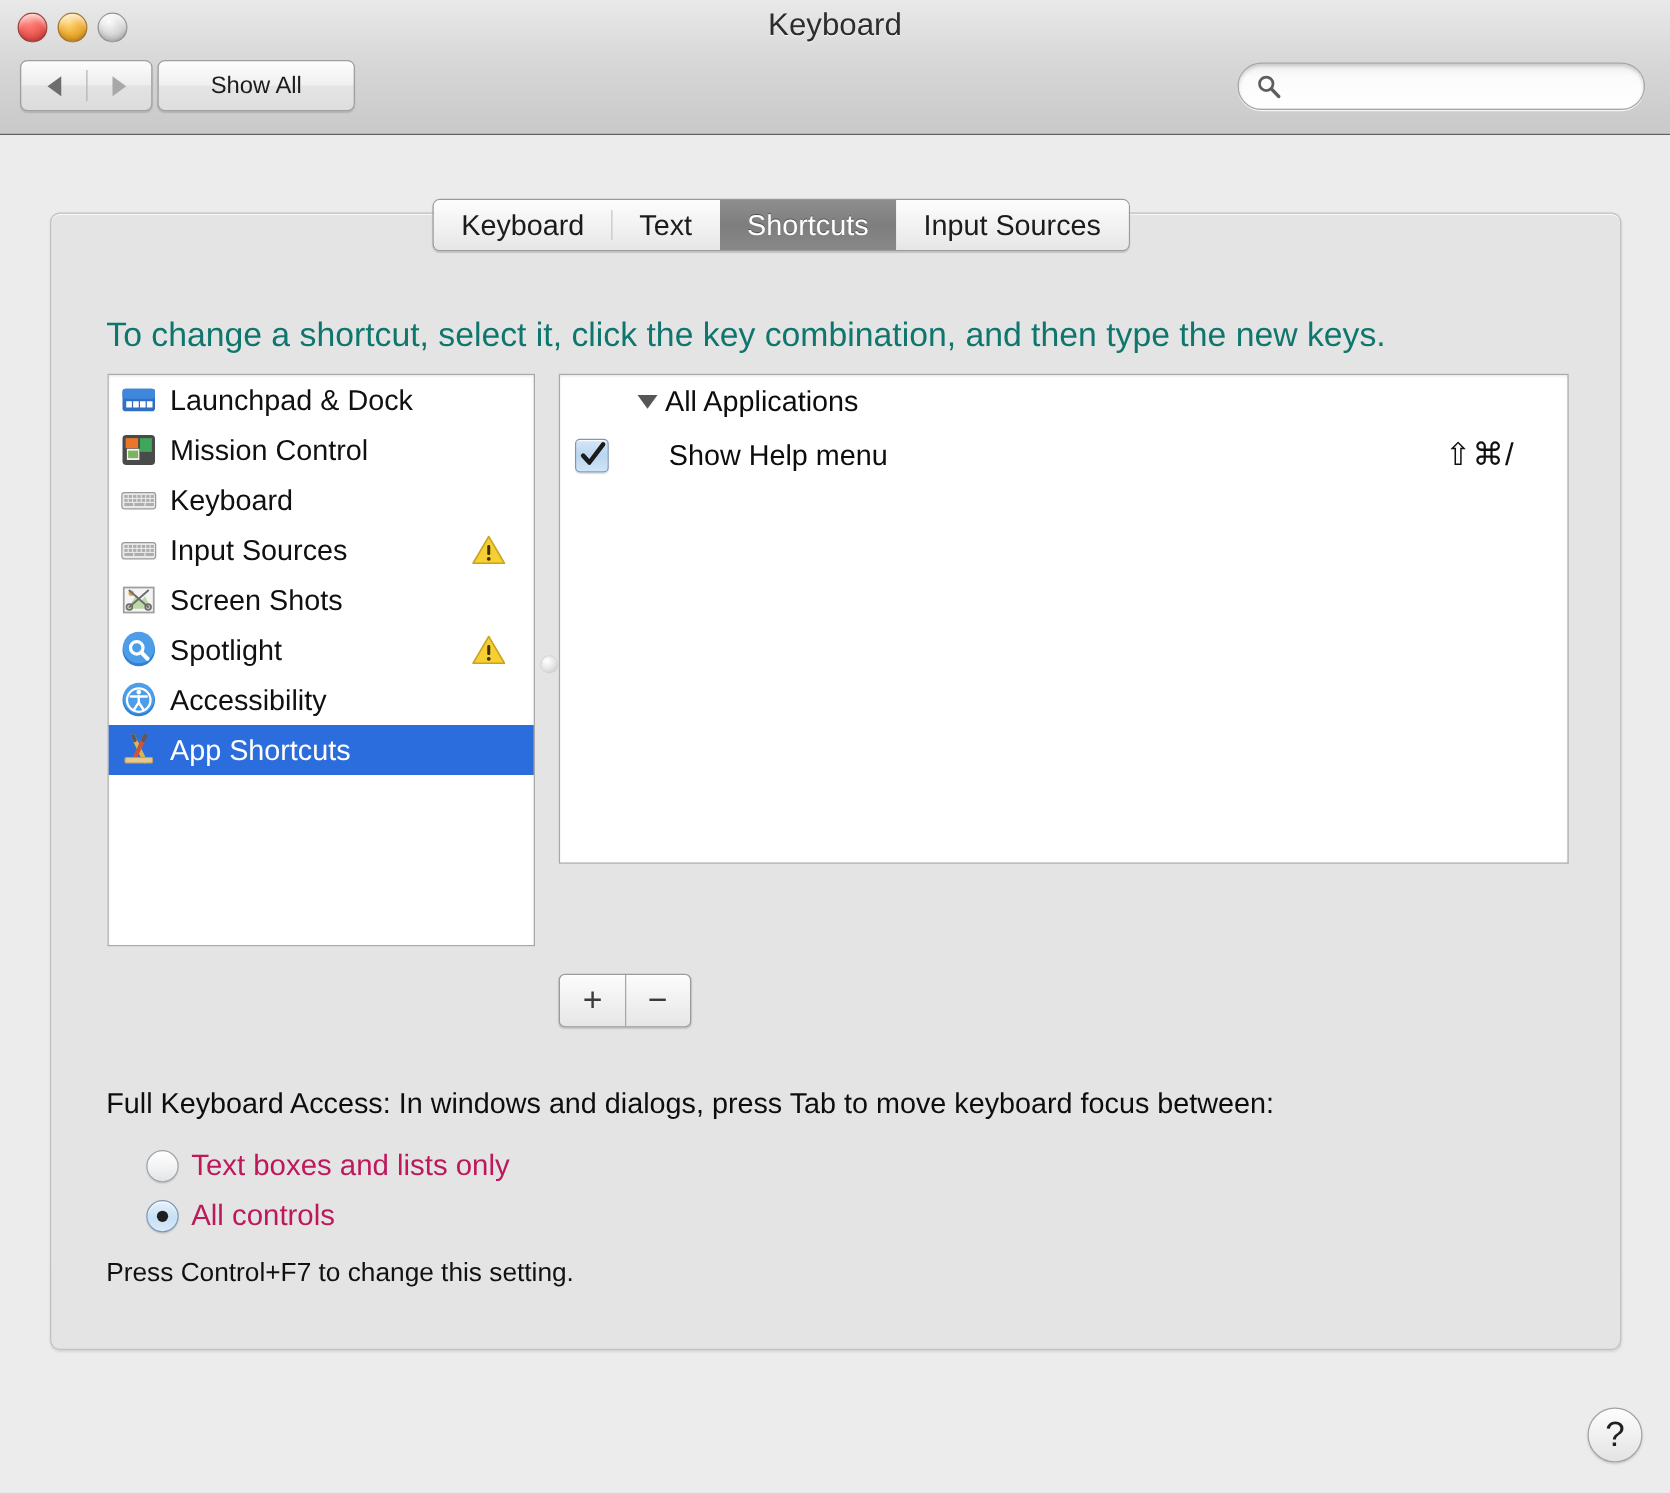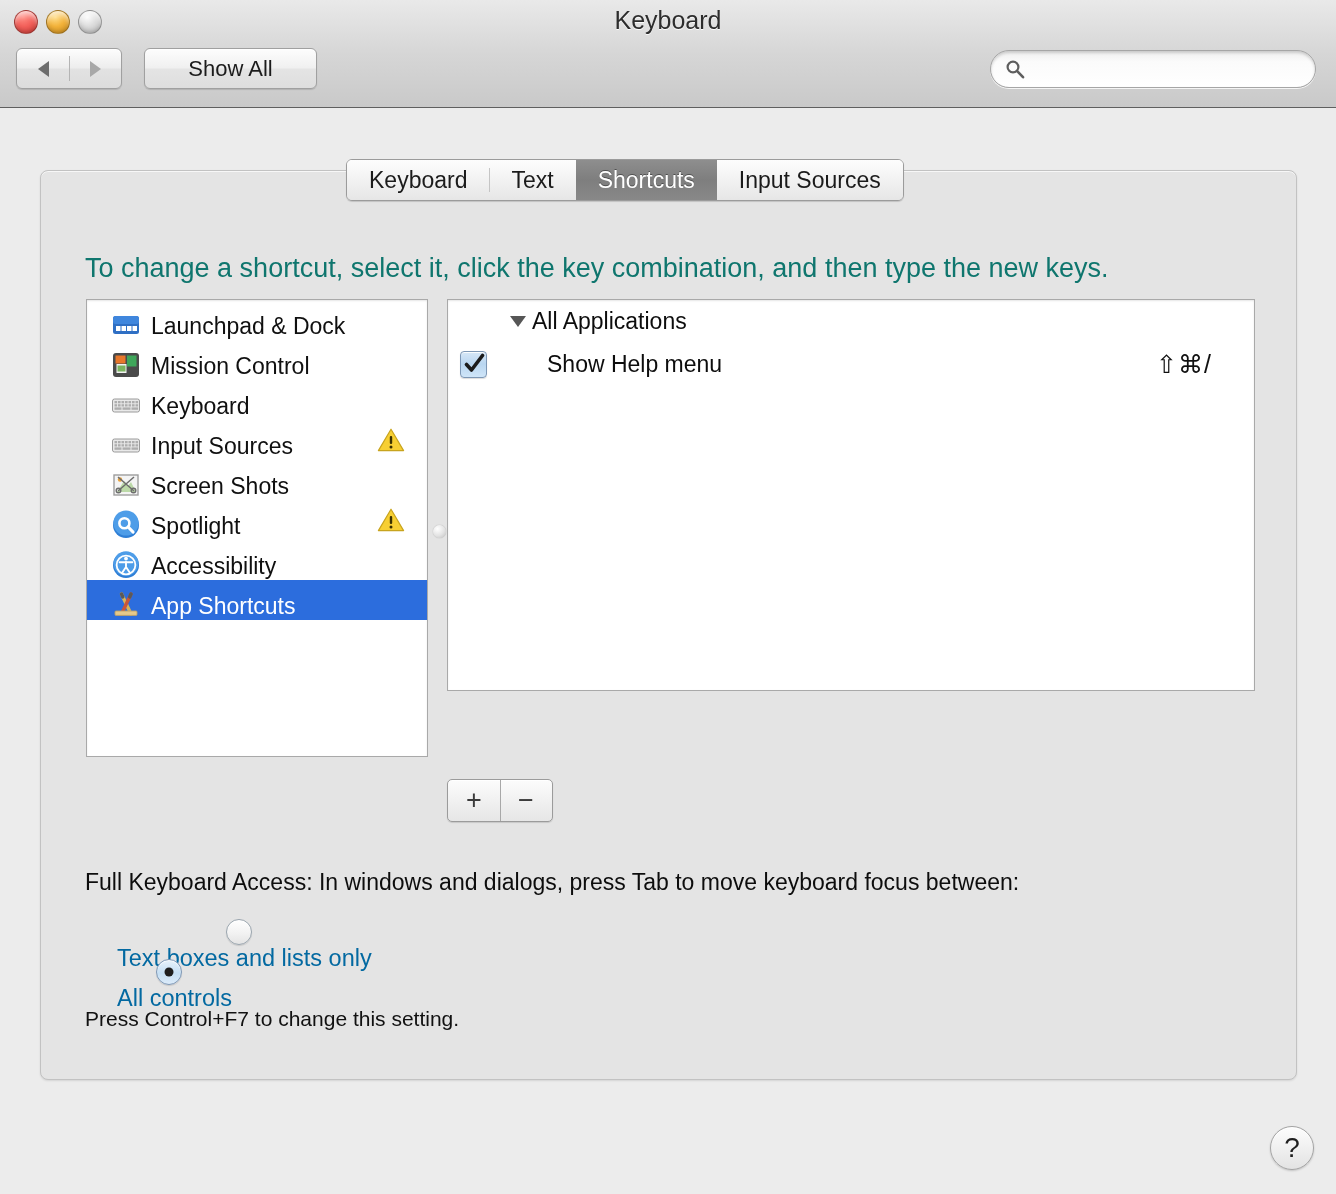--- a/index.html
+++ b/index.html
@@ -60,26 +60,26 @@
     width: 1px; background: #b4b4b4;
   }
   .tri-l, .tri-r {
     width: 0; height: 0;
     border-top: 8px solid transparent; border-bottom: 8px solid transparent;
   }
   .tri-l { border-right: 11px solid #6d6d6d; }
   .tri-r { border-left: 11px solid #a8a8a8; }
 
   .showall {
-    position: absolute; top: 48px; left: 144px;
-    width: 173px; height: 41px;
+    position: absolute; top: 48px; left: 126px;
+    width: 158px; height: 41px;
     border: 1px solid #a0a0a0; border-radius: 6px;
     background: linear-gradient(to bottom, #fdfdfd 0%, #f0f0f0 48%, #e4e4e4 52%, #dedede 100%);
     box-shadow: 0 1px 1px rgba(0,0,0,0.13), inset 0 1px 0 rgba(255,255,255,0.9);
-    font-size: 22px; color: #1c1c1c;
+    font-size: 19px; color: #1c1c1c;
     display: flex; align-items: center; justify-content: center;
     cursor: default;
   }
 
   .searchfield {
     position: absolute; top: 50px; right: 20px;
     width: 326px; height: 38px;
     border: 1px solid #a6a6a6; border-radius: 19px;
     background: linear-gradient(to bottom, #efefef 0%, #fbfbfb 30%, #ffffff 100%);
     box-shadow: inset 0 2px 3px rgba(0,0,0,0.16), 0 1px 0 rgba(255,255,255,0.8);
@@ -138,22 +138,22 @@
   .listbox {
     position: absolute;
     background: #ffffff;
     border: 1px solid #a9a9a9;
     box-shadow: inset 0 1px 2px rgba(0,0,0,0.10);
   }
   #left-list  { left: 45px;  top: 128px; width: 342px; height: 458px; }
   #right-list { left: 406px; top: 128px; width: 808px; height: 392px; }
 
   .cat-row {
-    display: flex; align-items: flex-end;
-    height: 40px; padding-left: 24px;
+    display: flex; align-items: center;
+    height: 40px; padding-left: 9px;
     font-size: 23px; color: #101010;
     position: relative;
   }
   .cat-row.selected { background: #2c6ddd; color: #ffffff; }
   .cat-icon { width: 30px; height: 30px; flex: 0 0 auto; margin-right: 10px; }
   .cat-label { white-space: nowrap; }
   .warn-icon {
     position: absolute; right: 22px; top: 50%; transform: translateY(-50%);
     width: 28px; height: 26px;
   }
@@ -183,21 +183,21 @@
     font-size: 23px; color: #0d0d0d;
   }
   .chk {
     width: 27px; height: 27px; flex: 0 0 auto;
     border: 1px solid #7d97b5; border-radius: 4px;
     background: linear-gradient(to bottom, #d6e7f7 0%, #b9d6f0 48%, #cfe5f8 100%);
     box-shadow: inset 0 1px 0 rgba(255,255,255,0.85), 0 1px 1px rgba(0,0,0,0.14);
     position: relative; margin-right: 0px;
   }
   .chk svg { position: absolute; left: 2px; top: 1px; }
-  .sc-name { margin-left: 60px; }
+  .sc-name { margin-left: 48px; }
   .sc-keys { margin-left: auto; font-size: 25px; color: #101010; letter-spacing: 1px; }
 
   
   .segctl {
     position: absolute; left: 406px; top: 608px;
     display: flex; height: 43px;
     border: 1px solid #9b9b9b; border-radius: 5px;
     overflow: hidden;
     background: linear-gradient(to bottom, #fcfcfc 0%, #f1f1f1 50%, #e6e6e6 100%);
     box-shadow: 0 1px 1px rgba(0,0,0,0.13), inset 0 1px 0 rgba(255,255,255,0.9);
@@ -212,21 +212,21 @@
   }
 
   
   .fka-title {
     position: absolute; left: 44px; top: 698px;
     font-size: 23px; color: #0d0d0d;
   }
   .radio-row {
     position: absolute; left: 76px;
     display: flex; align-items: center;
-    font-size: 23.5px; color: #0369a1; flex-direction: column;
+    font-size: 23.5px; color: #be185d;
   }
   #radio-textboxes { top: 748px; }
   #radio-allcontrols { top: 788px; }
   .radio {
     width: 26px; height: 26px; border-radius: 50%;
     border: 1px solid #9aa5ae; margin-right: 10px; flex: 0 0 auto;
     background: linear-gradient(to bottom, #ffffff 0%, #f2f2f2 55%, #e4e4e4 100%);
     box-shadow: inset 0 1px 1px rgba(255,255,255,0.9), 0 1px 1px rgba(0,0,0,0.12);
     position: relative;
   }

